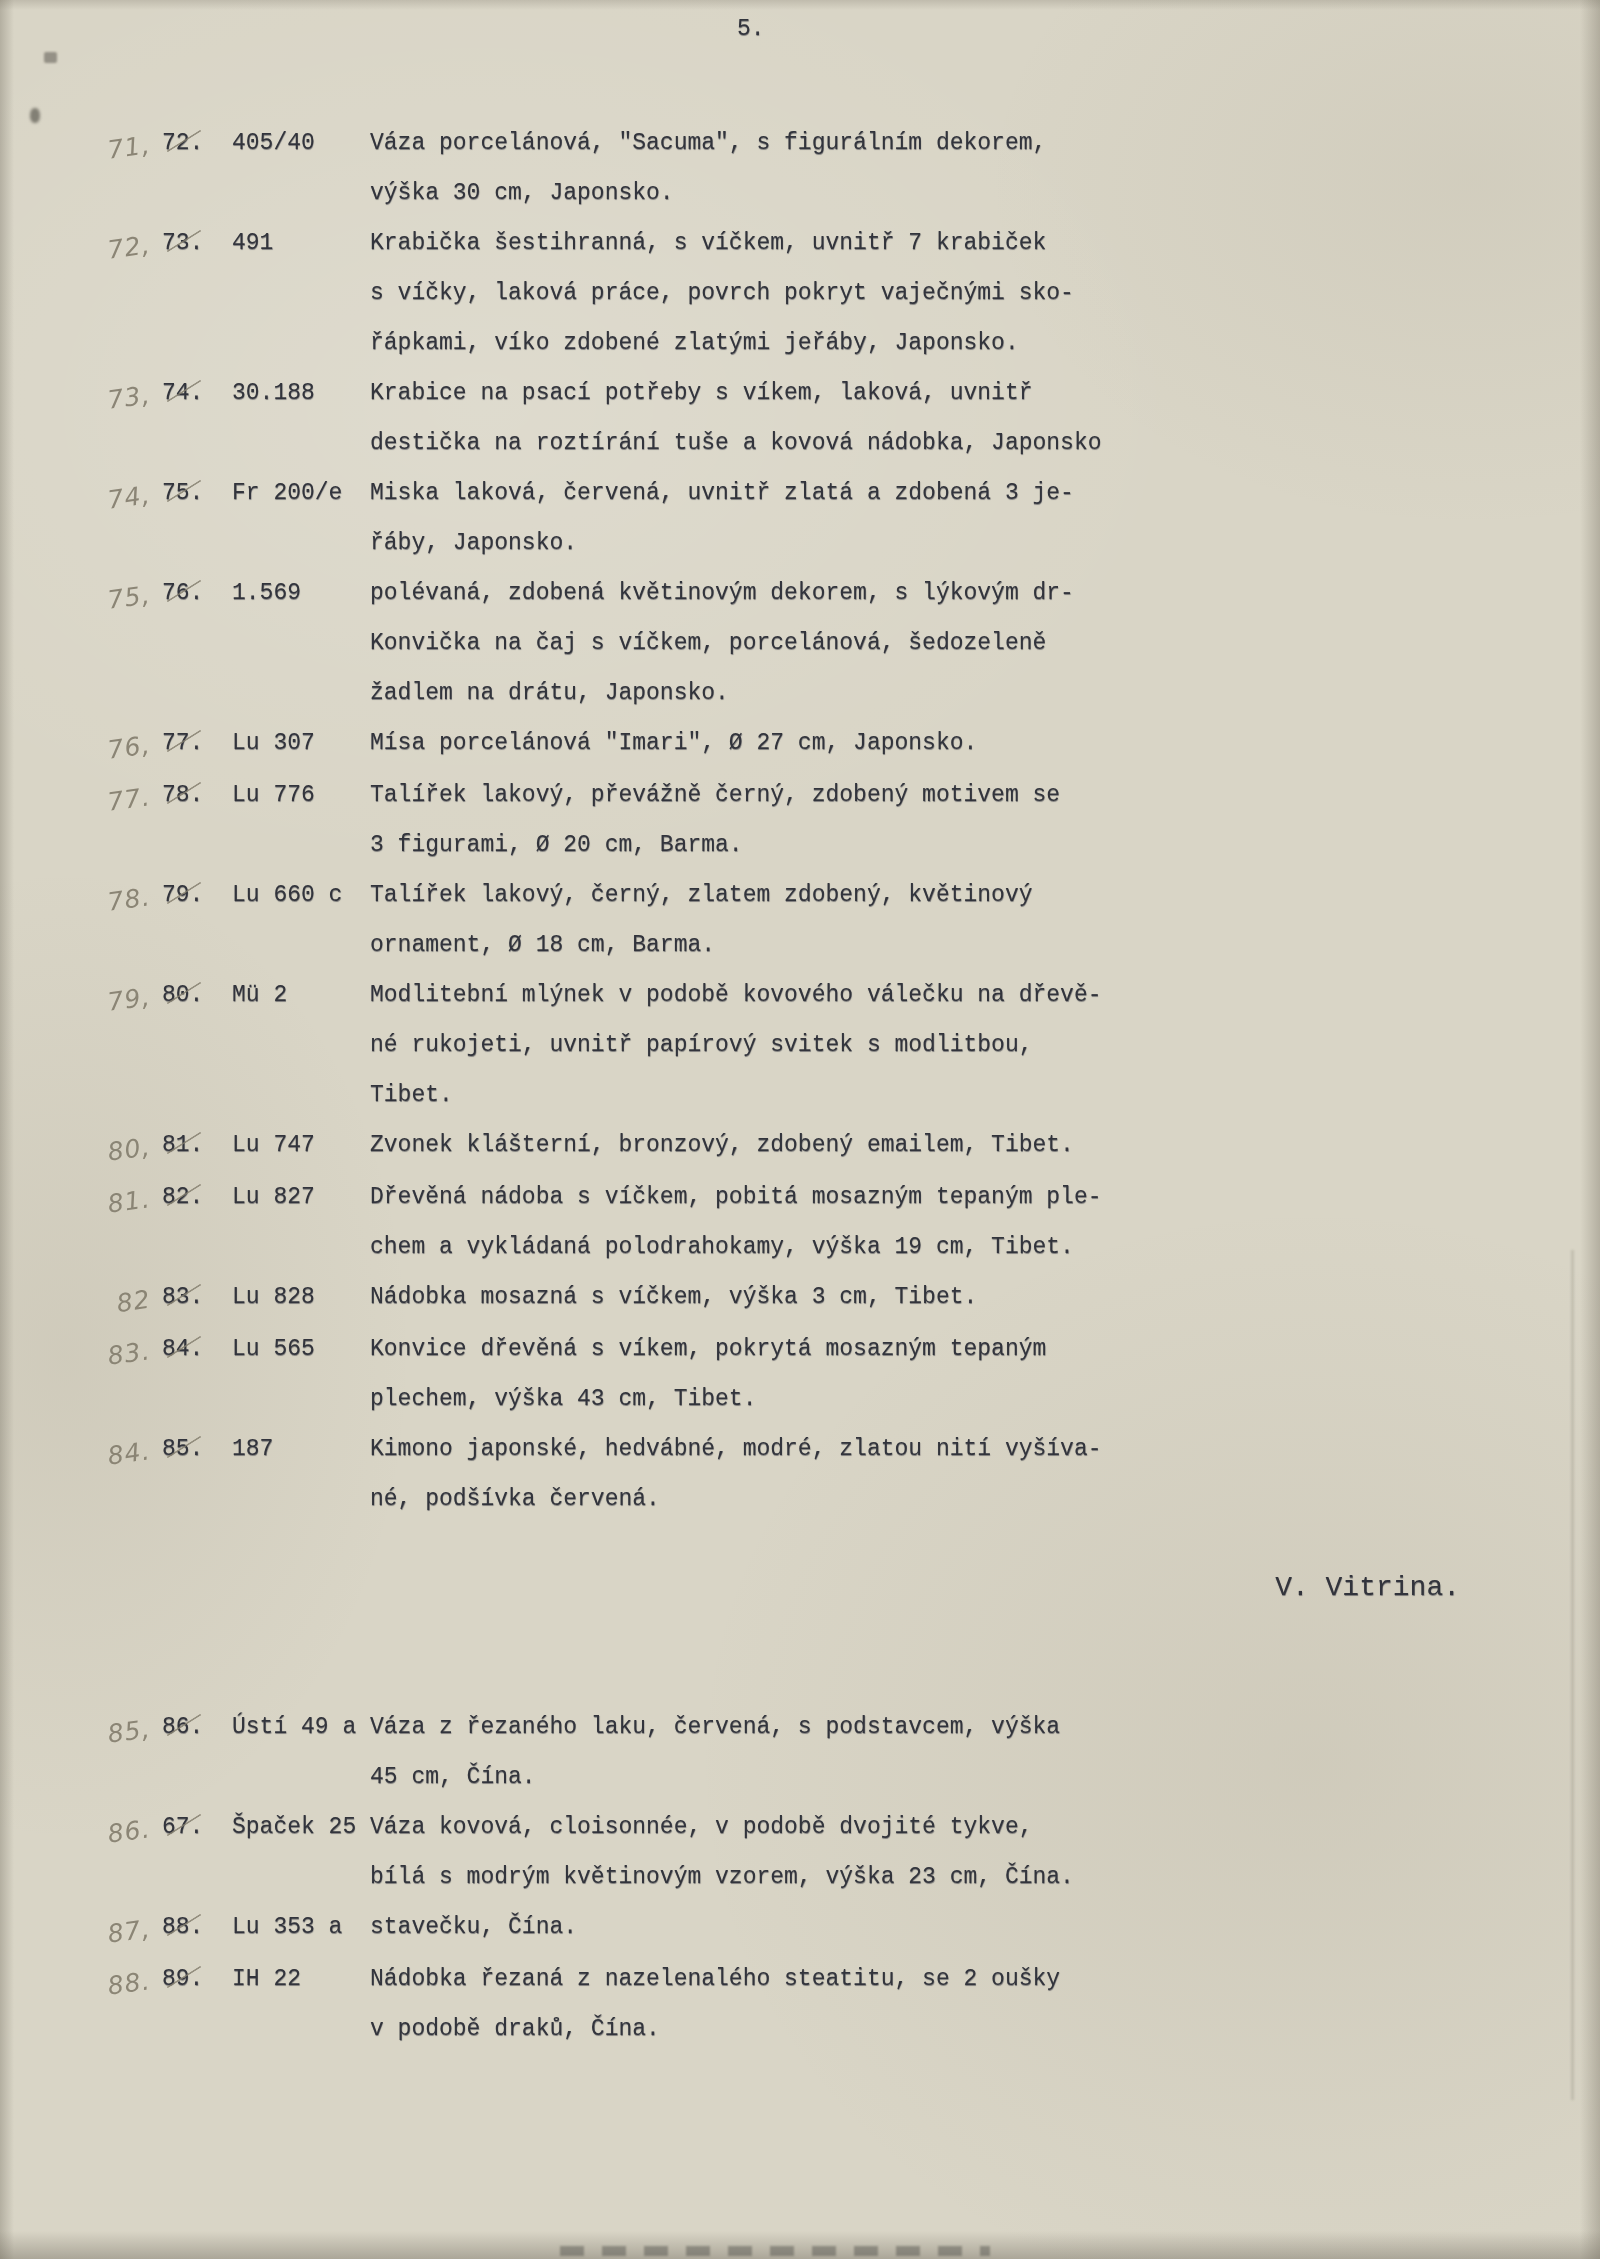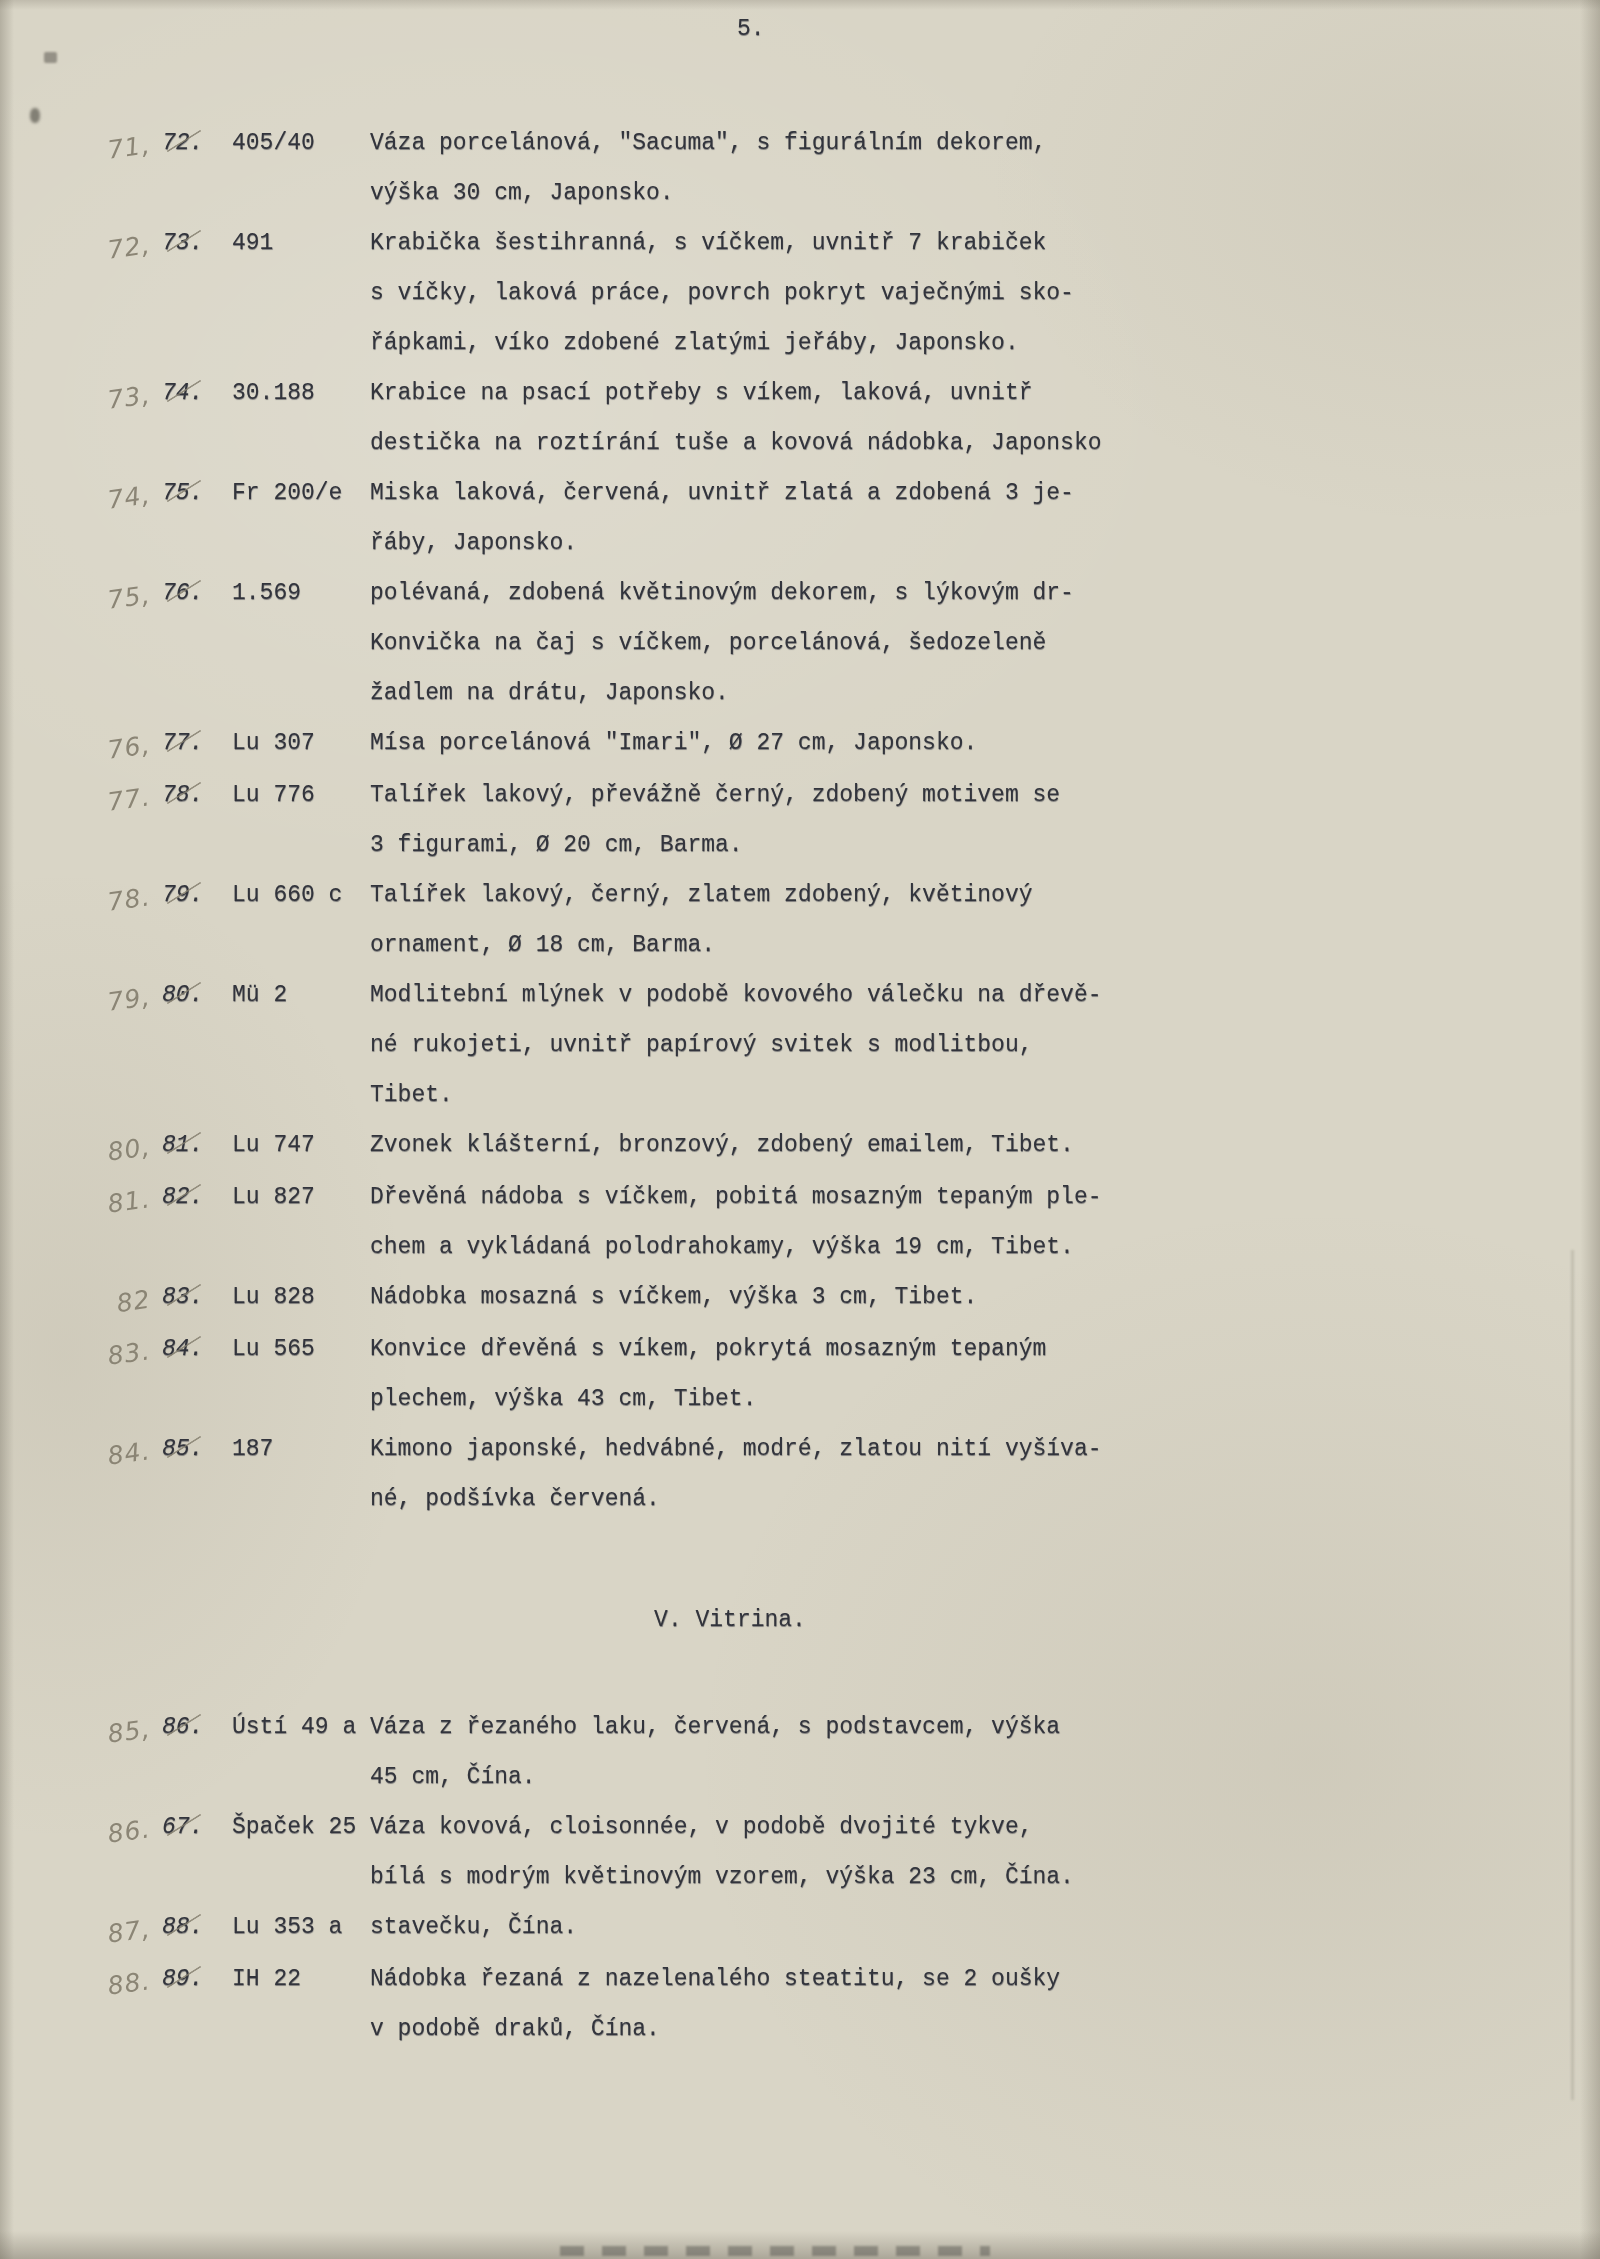--- a/index.html
+++ b/index.html
@@ -37,31 +37,31 @@
   }
   .hand { text-align:right; padding-right:12px; }
   .pencil {
     display:inline-block;
     font-family:"DejaVu Sans","Liberation Sans",sans-serif;
     font-style:italic; font-size:25px; letter-spacing:1px;
     color:var(--pencil,#837d6d); text-shadow:none;
     transform:rotate(-8deg) translate(0,5px);
     opacity:.9;
   }
-  .num span { position:relative; display:inline-block;font-style:italic; }
+  .num span { position:relative; display:inline-block; }
   .num .struck::after {
     content:""; position:absolute; left:2px; top:22px;
     width:40px; height:0;
     border-top:2.5px solid var(--pencil,#837d6d);
     transform:rotate(-32deg); opacity:.8; border-radius:2px;
   }
   .desc .line { white-space:pre; }
   .section-title {
-    position:absolute; top:1595px; left:0; width:1460px;
-    text-align:center; font-size:23px; line-height:50px;
+    position:absolute; top:1563px; left:0; width:1460px;
+    text-align:right; font-size:28px; line-height:50px;
     color:var(--ink,#32343c);
     text-shadow:0.3px 0.5px 0.7px rgba(40,42,54,.5);
   }
   
   .artifact { position:absolute; pointer-events:none; }
   .smudge-topleft { left:44px; top:52px; width:13px; height:11px; background:rgba(92,90,82,.55); border-radius:2px; filter:blur(1px); }
   .smudge-left { left:30px; top:108px; width:10px; height:15px; background:rgba(72,70,62,.6); border-radius:45%; filter:blur(1.4px); }
   .edge-left { left:0; top:0; width:14px; height:100%; background:linear-gradient(to right, rgba(110,105,92,.35), transparent); }
   .edge-right { right:0; top:0; width:20px; height:100%; background:linear-gradient(to left, rgba(118,112,98,.38), transparent); }
   .edge-top { left:0; top:0; width:100%; height:10px; background:linear-gradient(to bottom, rgba(118,112,98,.25), transparent); }

